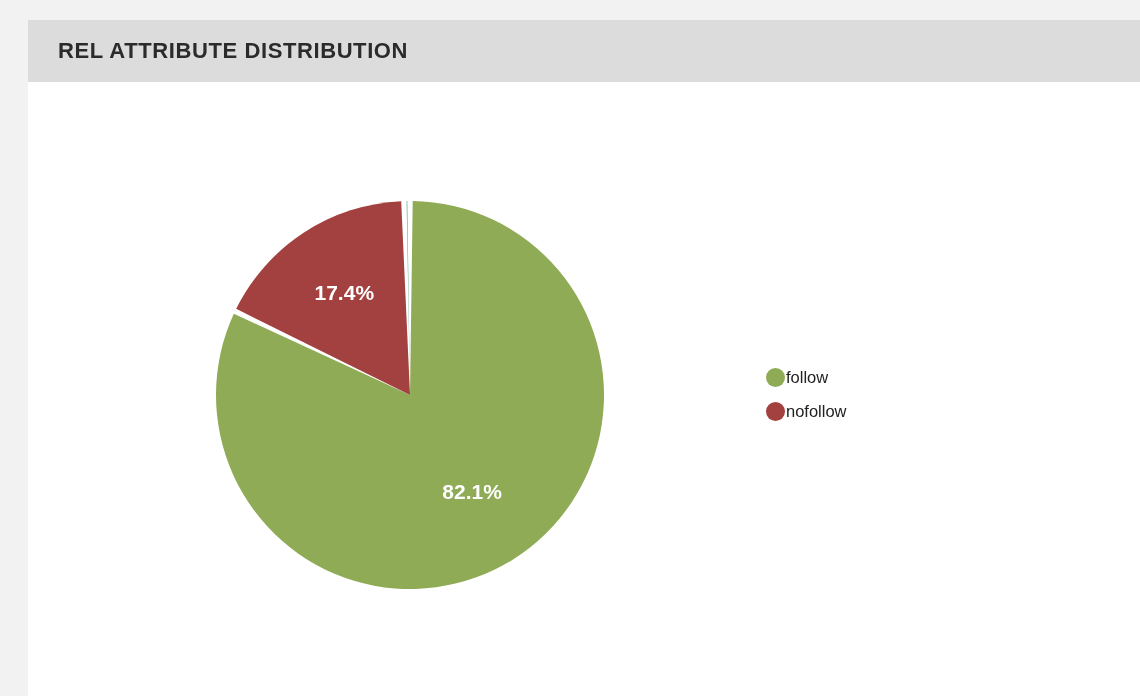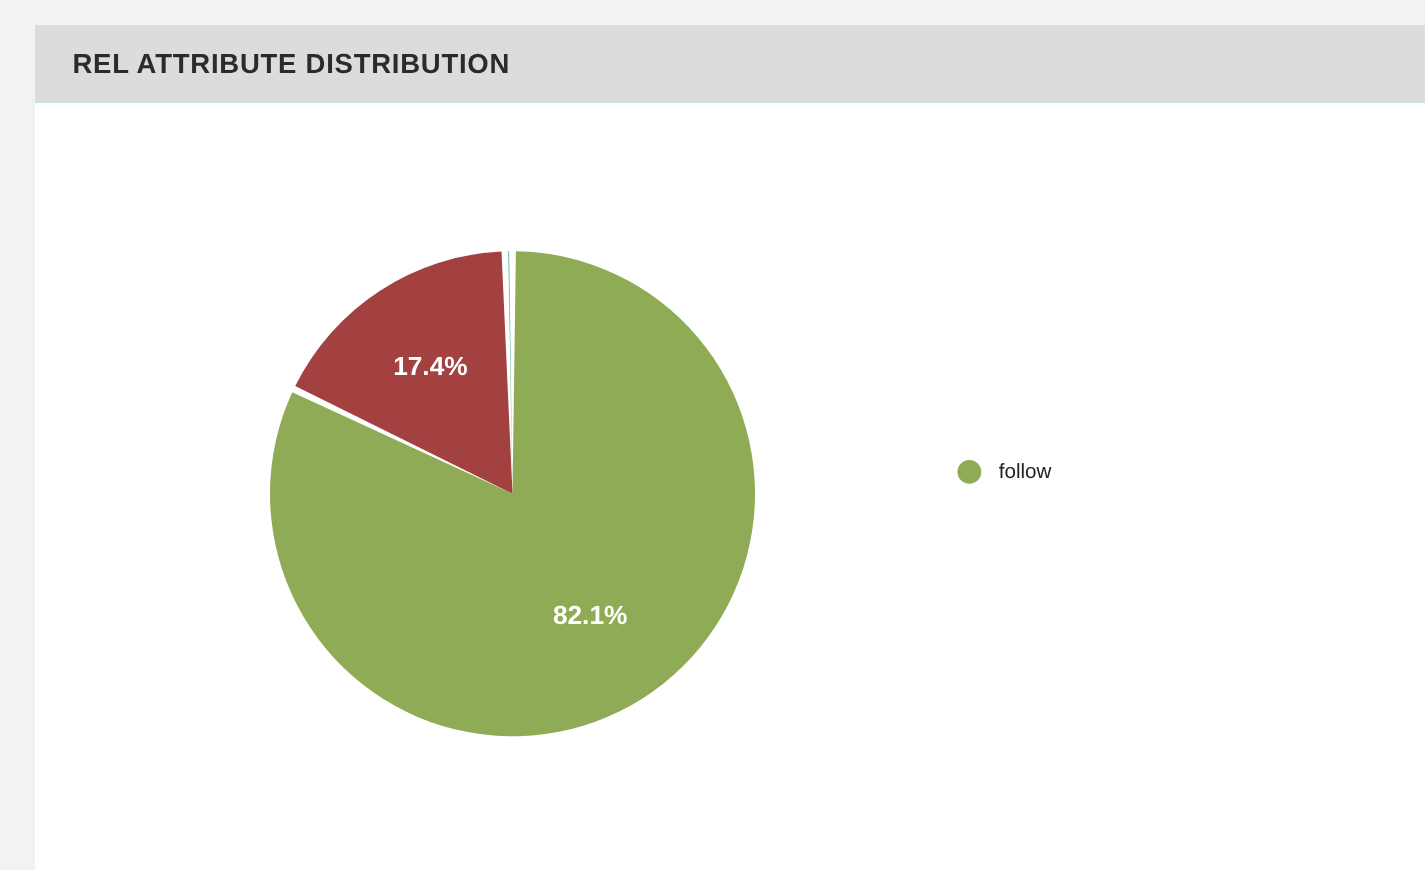--- a/index.html
+++ b/index.html
@@ -19,21 +19,21 @@
     background: #f2f2f2;
   }
 
   
   .card {
     position: absolute;
     left: 28px;
     top: 20px;
     width: 1112px;
     height: 676px;
-    background: #22c55e;
+    background: #000000;
     overflow: hidden;
   }
 
   .card-header {
     height: 62px;
     background: #dcdcdc;
     display: flex;
     align-items: center;
     padding-left: 30px;
     box-sizing: border-box;
@@ -92,21 +92,21 @@
   }
 
   .legend-dot {
     width: 19px;
     height: 19px;
     border-radius: 50%;
     flex: 0 0 auto;
   }
 
   .legend-label {
-    margin-left: 14px;
+    margin-left: 1px;
     font-size: 16.5px;
     color: #222222;
     font-family: "Liberation Sans", sans-serif;
     white-space: nowrap;
   }
 </style>
 </head>
 <body style="background: rgb(242, 242, 242);">
 
 <div id="app">
@@ -133,19 +133,23 @@
         </svg>
       </div>
 
       <div class="legend">
 
         <div class="legend-item">
           <span class="legend-dot" id="dot0" style="background: rgb(143, 171, 85);"></span>
           <span class="legend-label">follow</span>
         </div>
 
+        <div class="legend-item">
+          <span class="legend-dot" id="dot1" style="background: rgb(162, 65, 63);"></span>
+          <span class="legend-label">nofollow</span>
+        </div>
 
 
       </div>
 
     </div>
   </div>
 </div>
 
 </body></html>

